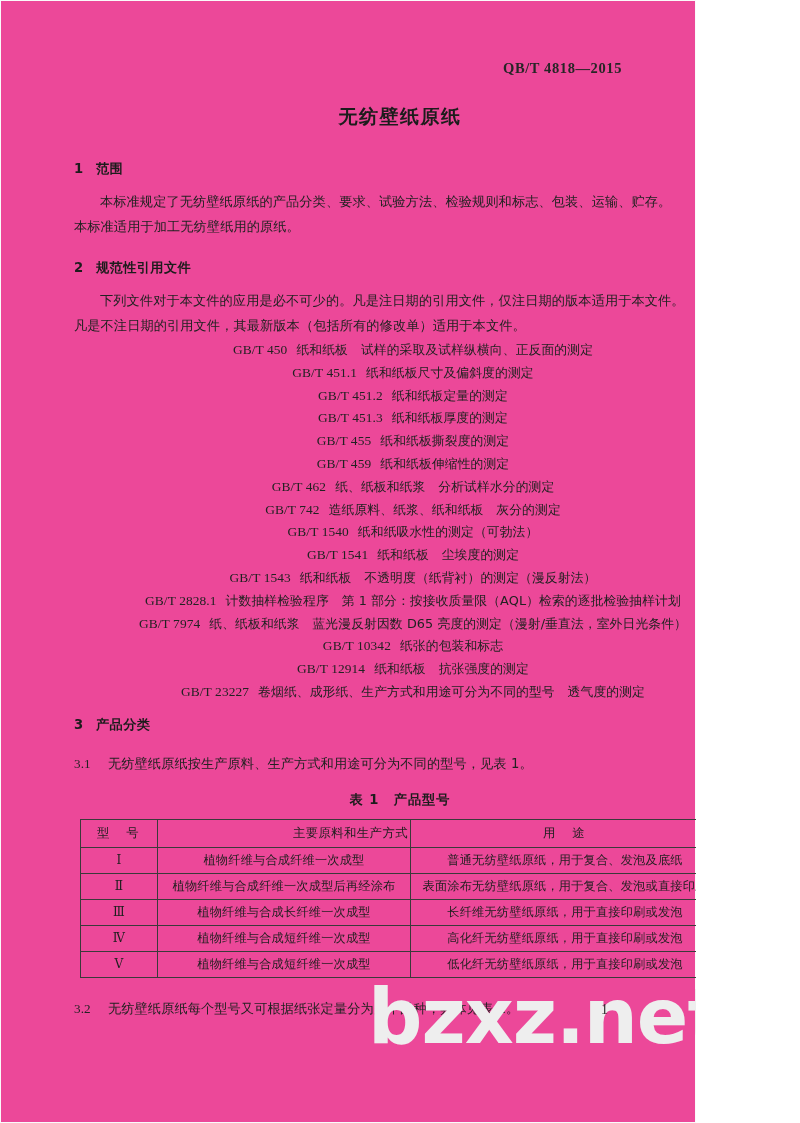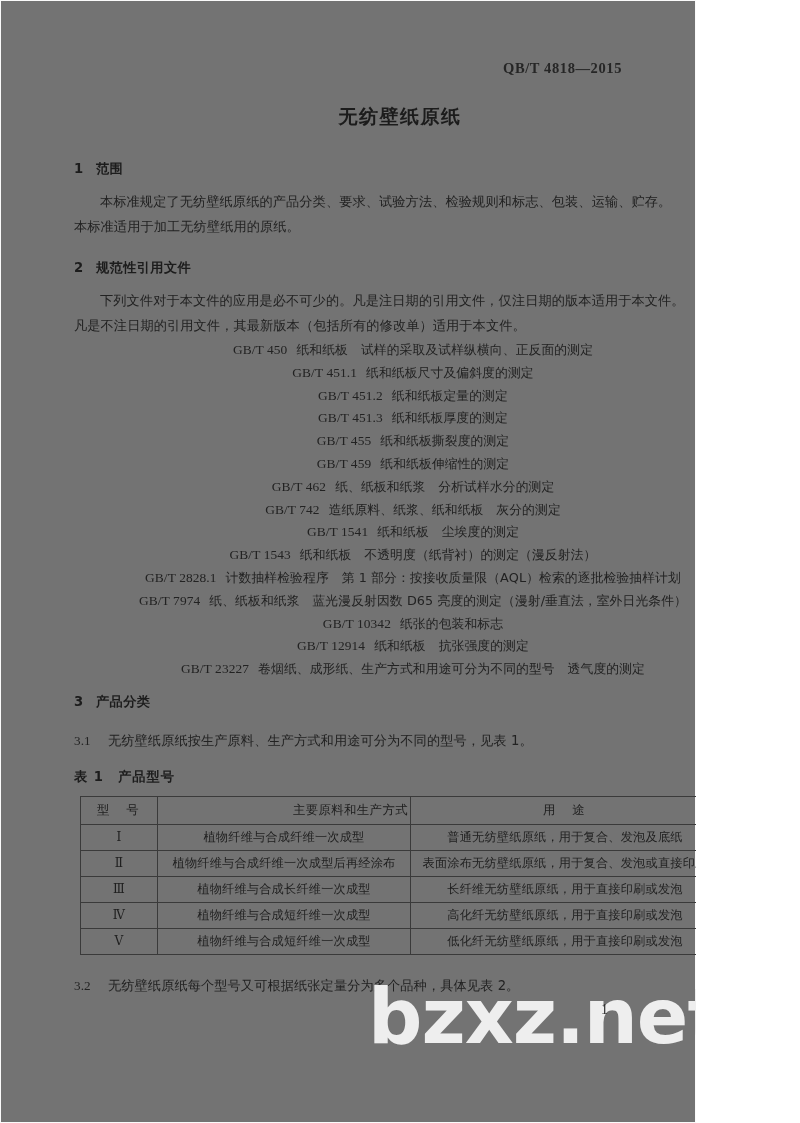--- a/index.html
+++ b/index.html
@@ -4,21 +4,21 @@
 <style>
   html, body {
     margin: 0;
     padding: 0;
     background: #ffffff;
   }
   .page {
     position: relative;
     width: 696px;
     height: 1123px;
-    background: #737373;
+    background: #ec4899;
     overflow: hidden;
     font-family: "DejaVu Sans", "Liberation Sans", sans-serif;
     color: #1a1a1a;
   }
   
   .scan-edge {
     position: absolute;
     inset: 0;
     pointer-events: none;
     box-shadow: inset 0 0 0 1px rgba(250,250,250,1);
@@ -107,20 +107,21 @@
     letter-spacing: 0.1px;
     color: #222;
   }
   .sub-clause .sn {
     display: inline-block;
     min-width: 34px;
     font-family: "Liberation Serif", "DejaVu Serif", serif;
   }
 
   .table-caption {
+    text-align: center;
     font-weight: bold;
     font-size: 13.2px;
     letter-spacing: 1px;
     margin: 16px 0 10px 0;
     color: #1c1c1c;
   }
 
   table.spec {
     border-collapse: collapse;
     margin: 0 auto;
@@ -204,20 +205,21 @@
 
     <ul class="ref-list">
       <li><span class="ref-code">GB/T 450</span><span class="ref-sep"></span><span class="ref-text">纸和纸板　试样的采取及试样纵横向、正反面的测定</span></li>
       <li><span class="ref-code">GB/T 451.1</span><span class="ref-sep"></span><span class="ref-text">纸和纸板尺寸及偏斜度的测定</span></li>
       <li><span class="ref-code">GB/T 451.2</span><span class="ref-sep"></span><span class="ref-text">纸和纸板定量的测定</span></li>
       <li><span class="ref-code">GB/T 451.3</span><span class="ref-sep"></span><span class="ref-text">纸和纸板厚度的测定</span></li>
       <li><span class="ref-code">GB/T 455</span><span class="ref-sep"></span><span class="ref-text">纸和纸板撕裂度的测定</span></li>
       <li><span class="ref-code">GB/T 459</span><span class="ref-sep"></span><span class="ref-text">纸和纸板伸缩性的测定</span></li>
       <li><span class="ref-code">GB/T 462</span><span class="ref-sep"></span><span class="ref-text">纸、纸板和纸浆　分析试样水分的测定</span></li>
       <li><span class="ref-code">GB/T 742</span><span class="ref-sep"></span><span class="ref-text">造纸原料、纸浆、纸和纸板　灰分的测定</span></li>
+      <li><span class="ref-code">GB/T 1540</span><span class="ref-sep"></span><span class="ref-text">纸和纸吸水性的测定（可勃法）</span></li>
       <li><span class="ref-code">GB/T 1541</span><span class="ref-sep"></span><span class="ref-text">纸和纸板　尘埃度的测定</span></li>
       <li><span class="ref-code">GB/T 1543</span><span class="ref-sep"></span><span class="ref-text">纸和纸板　不透明度（纸背衬）的测定（漫反射法）</span></li>
       <li><span class="ref-code">GB/T 2828.1</span><span class="ref-sep"></span><span class="ref-text">计数抽样检验程序　第 1 部分：按接收质量限（AQL）检索的逐批检验抽样计划</span></li>
       <li><span class="ref-code">GB/T 7974</span><span class="ref-sep"></span><span class="ref-text">纸、纸板和纸浆　蓝光漫反射因数 D65 亮度的测定（漫射/垂直法，室外日光条件）</span></li>
       <li><span class="ref-code">GB/T 10342</span><span class="ref-sep"></span><span class="ref-text">纸张的包装和标志</span></li>
       <li><span class="ref-code">GB/T 12914</span><span class="ref-sep"></span><span class="ref-text">纸和纸板　抗张强度的测定</span></li>
       <li><span class="ref-code">GB/T 23227</span><span class="ref-sep"></span><span class="ref-text">卷烟纸、成形纸、生产方式和用途可分为不同的型号　透气度的测定</span></li>
     </ul>
 
     <div class="block-gap-md"></div>

